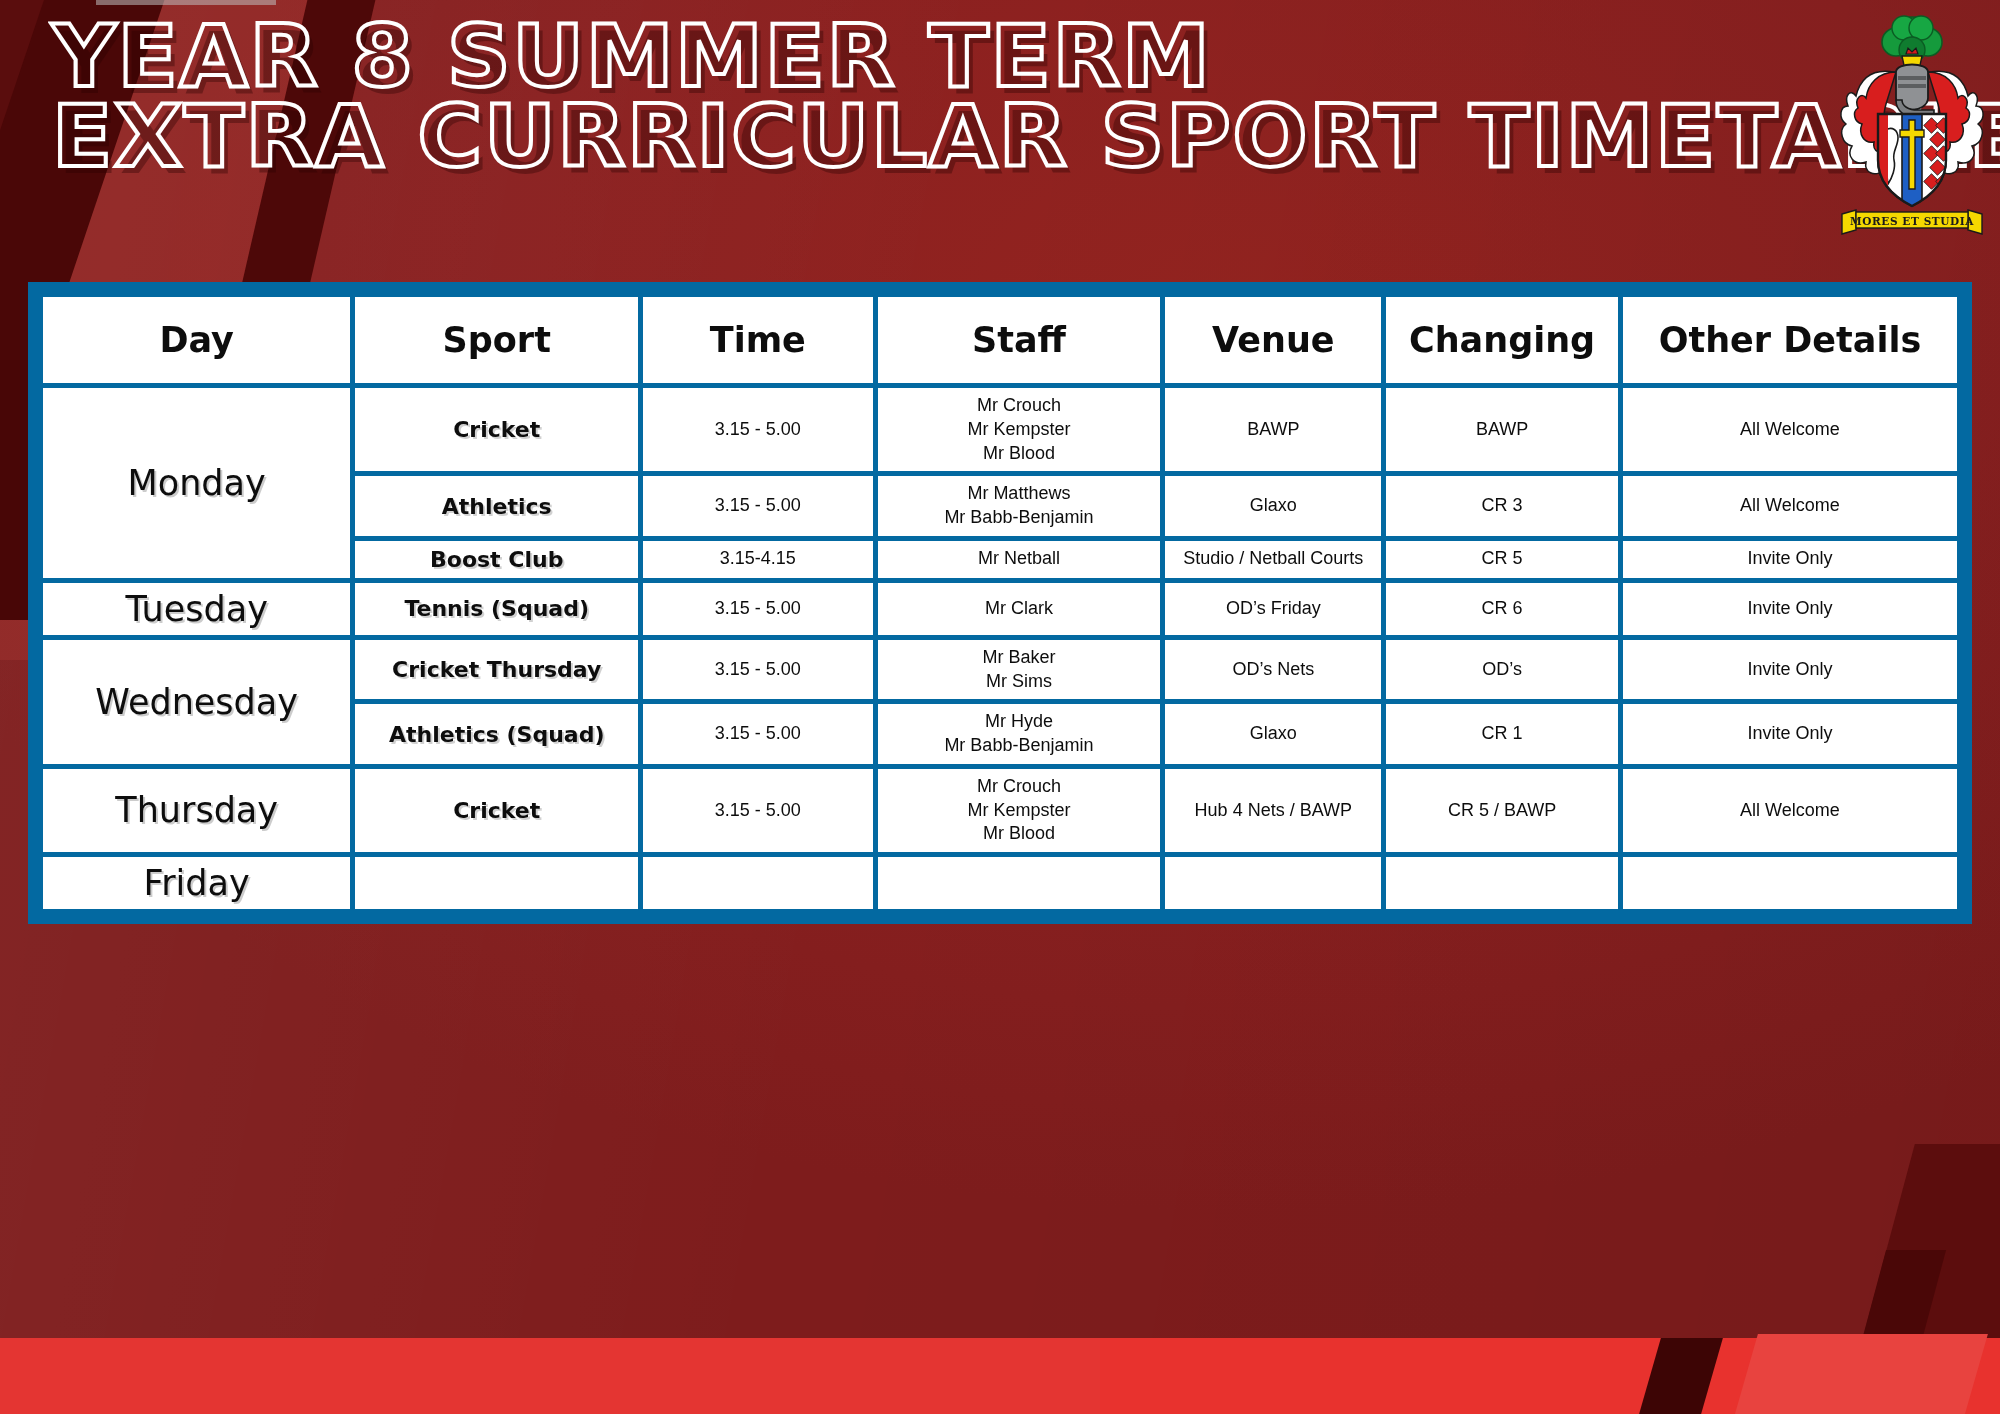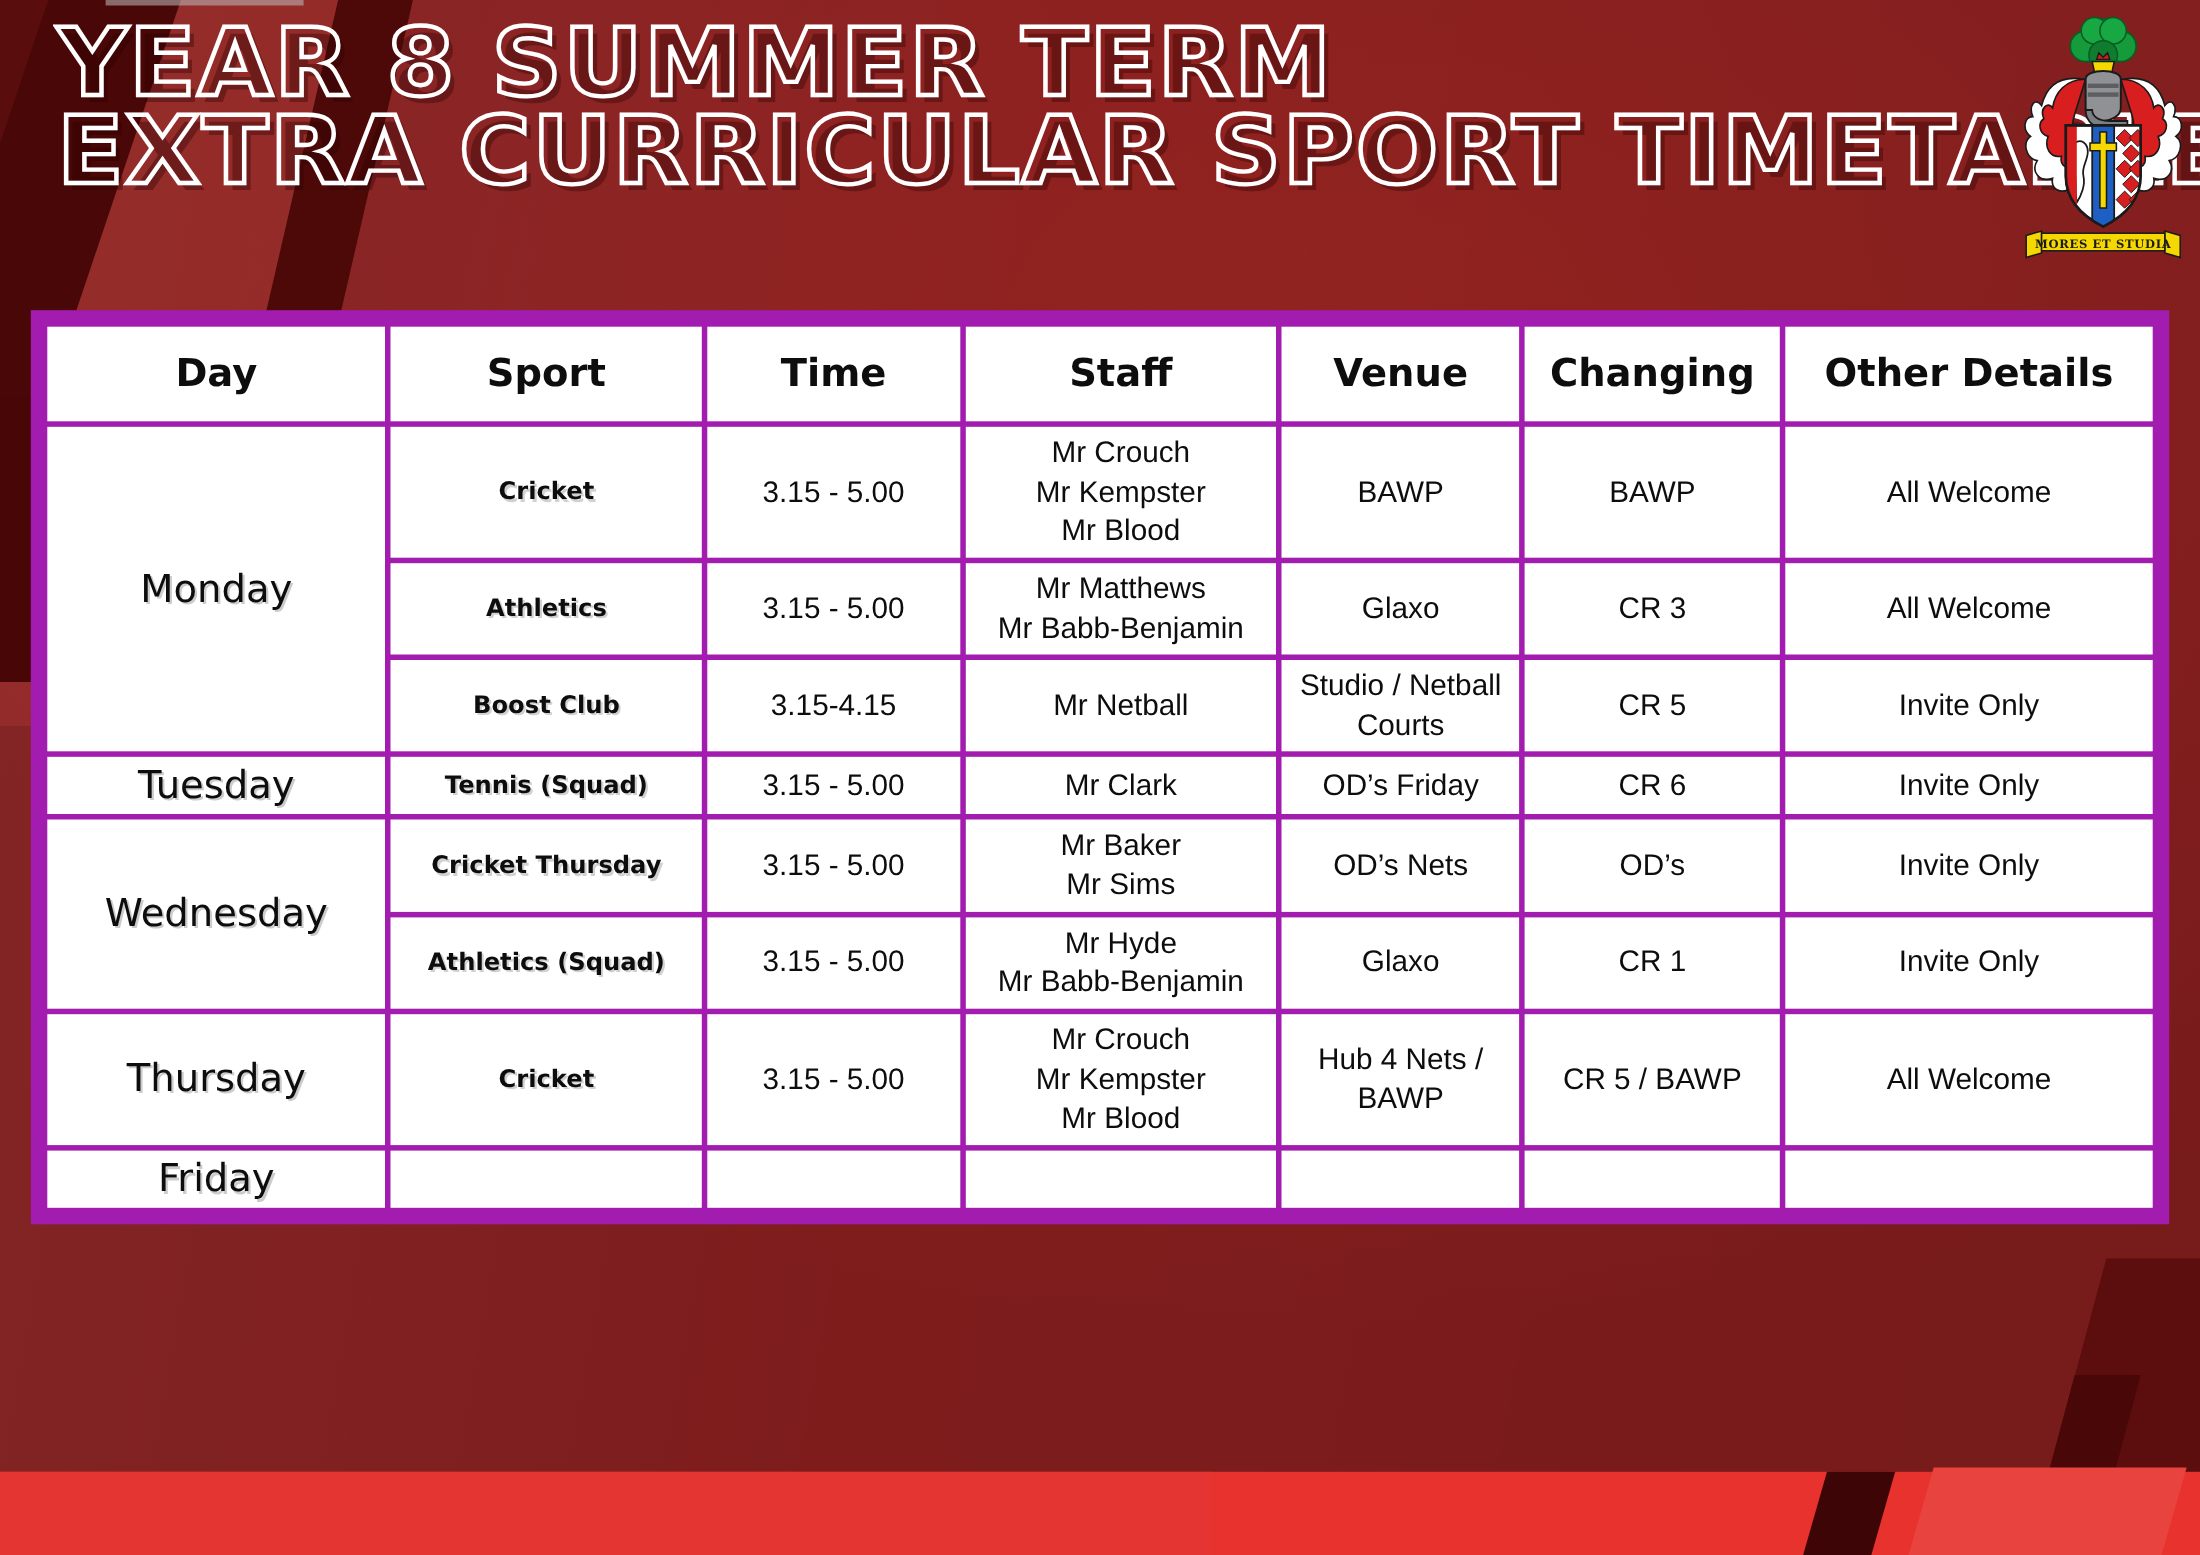--- a/index.html
+++ b/index.html
@@ -149,21 +149,21 @@
     width: 180px;
     height: 230px;
   }
 
   
   .table-wrap {
     position: absolute;
     left: 28px;
     top: 282px;
     width: 1944px;
-    background: #a21caf;
+    background: #0369a1;
     padding: 10px;
     box-sizing: border-box;
   }
   table.tt {
     border-collapse: separate;
     border-spacing: 5px;
     width: 100%;
     table-layout: fixed;
   }
   table.tt td, table.tt th {
@@ -188,21 +188,21 @@
   }
   td.sport {
     font-family: "DejaVu Sans", sans-serif;
     font-weight: 700;
     font-size: 22px;
     text-shadow: 2px 2px 0 rgba(0,0,0,0.18);
   }
   td.cell {
     font-family: "Liberation Sans", sans-serif;
     font-weight: 400;
-    font-size: 27px;
+    font-size: 18px;
     line-height: 1.32;
   }
   td.empty {
     background: #fc5c5c;
   }
   .c-day      { width: 276px; }
   .c-sport    { width: 254px; }
   .c-time     { width: 206px; }
   .c-staff    { width: 254px; }
   .c-venue    { width: 194px; }

